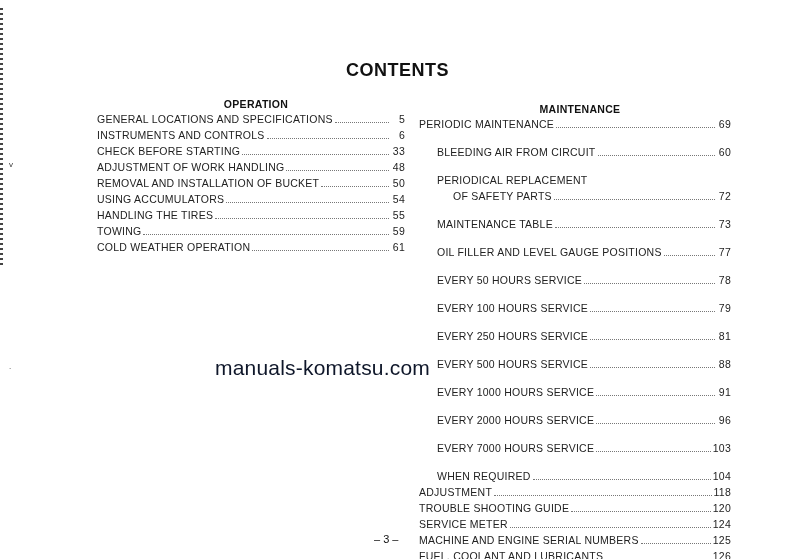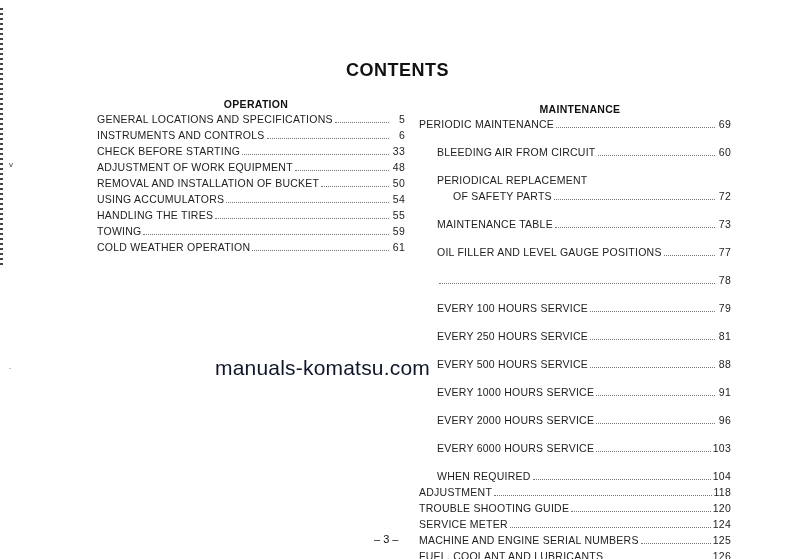--- a/index.html
+++ b/index.html
@@ -67,21 +67,21 @@
         <span class="lbl">INSTRUMENTS AND CONTROLS</span>
         <span class="dots"></span>
         <span class="pg">6</span>
       </div>
     <div class="entry">
         <span class="lbl">CHECK BEFORE STARTING</span>
         <span class="dots"></span>
         <span class="pg">33</span>
       </div>
     <div class="entry">
-        <span class="lbl">ADJUSTMENT OF WORK EQUIPMENT</span>
+        <span class="lbl">ADJUSTMENT OF WORK HANDLING</span>
         <span class="dots"></span>
         <span class="pg">48</span>
       </div>
     <div class="entry">
         <span class="lbl">REMOVAL AND INSTALLATION OF BUCKET</span>
         <span class="dots"></span>
         <span class="pg">50</span>
       </div>
     <div class="entry">
         <span class="lbl">USING ACCUMULATORS</span>
@@ -133,20 +133,21 @@
         <span class="lbl">MAINTENANCE TABLE</span>
         <span class="dots"></span>
         <span class="pg">73</span>
       </div>
     <div class="entry ind1">
         <span class="lbl">OIL FILLER AND LEVEL GAUGE POSITIONS</span>
         <span class="dots"></span>
         <span class="pg">77</span>
       </div>
     <div class="entry ind1">
+        <span class="lbl">EVERY 50 HOURS SERVICE</span>
         <span class="dots"></span>
         <span class="pg">78</span>
       </div>
     <div class="entry ind1">
         <span class="lbl">EVERY 100 HOURS SERVICE</span>
         <span class="dots"></span>
         <span class="pg">79</span>
       </div>
     <div class="entry ind1">
         <span class="lbl">EVERY 250 HOURS SERVICE</span>
@@ -162,21 +163,21 @@
         <span class="lbl">EVERY 1000 HOURS SERVICE</span>
         <span class="dots"></span>
         <span class="pg">91</span>
       </div>
     <div class="entry ind1">
         <span class="lbl">EVERY 2000 HOURS SERVICE</span>
         <span class="dots"></span>
         <span class="pg">96</span>
       </div>
     <div class="entry ind1">
-        <span class="lbl">EVERY 6000 HOURS SERVICE</span>
+        <span class="lbl">EVERY 7000 HOURS SERVICE</span>
         <span class="dots"></span>
         <span class="pg">103</span>
       </div>
     <div class="entry ind1">
         <span class="lbl">WHEN REQUIRED</span>
         <span class="dots"></span>
         <span class="pg">104</span>
       </div>
     <div class="entry">
         <span class="lbl">ADJUSTMENT</span>

